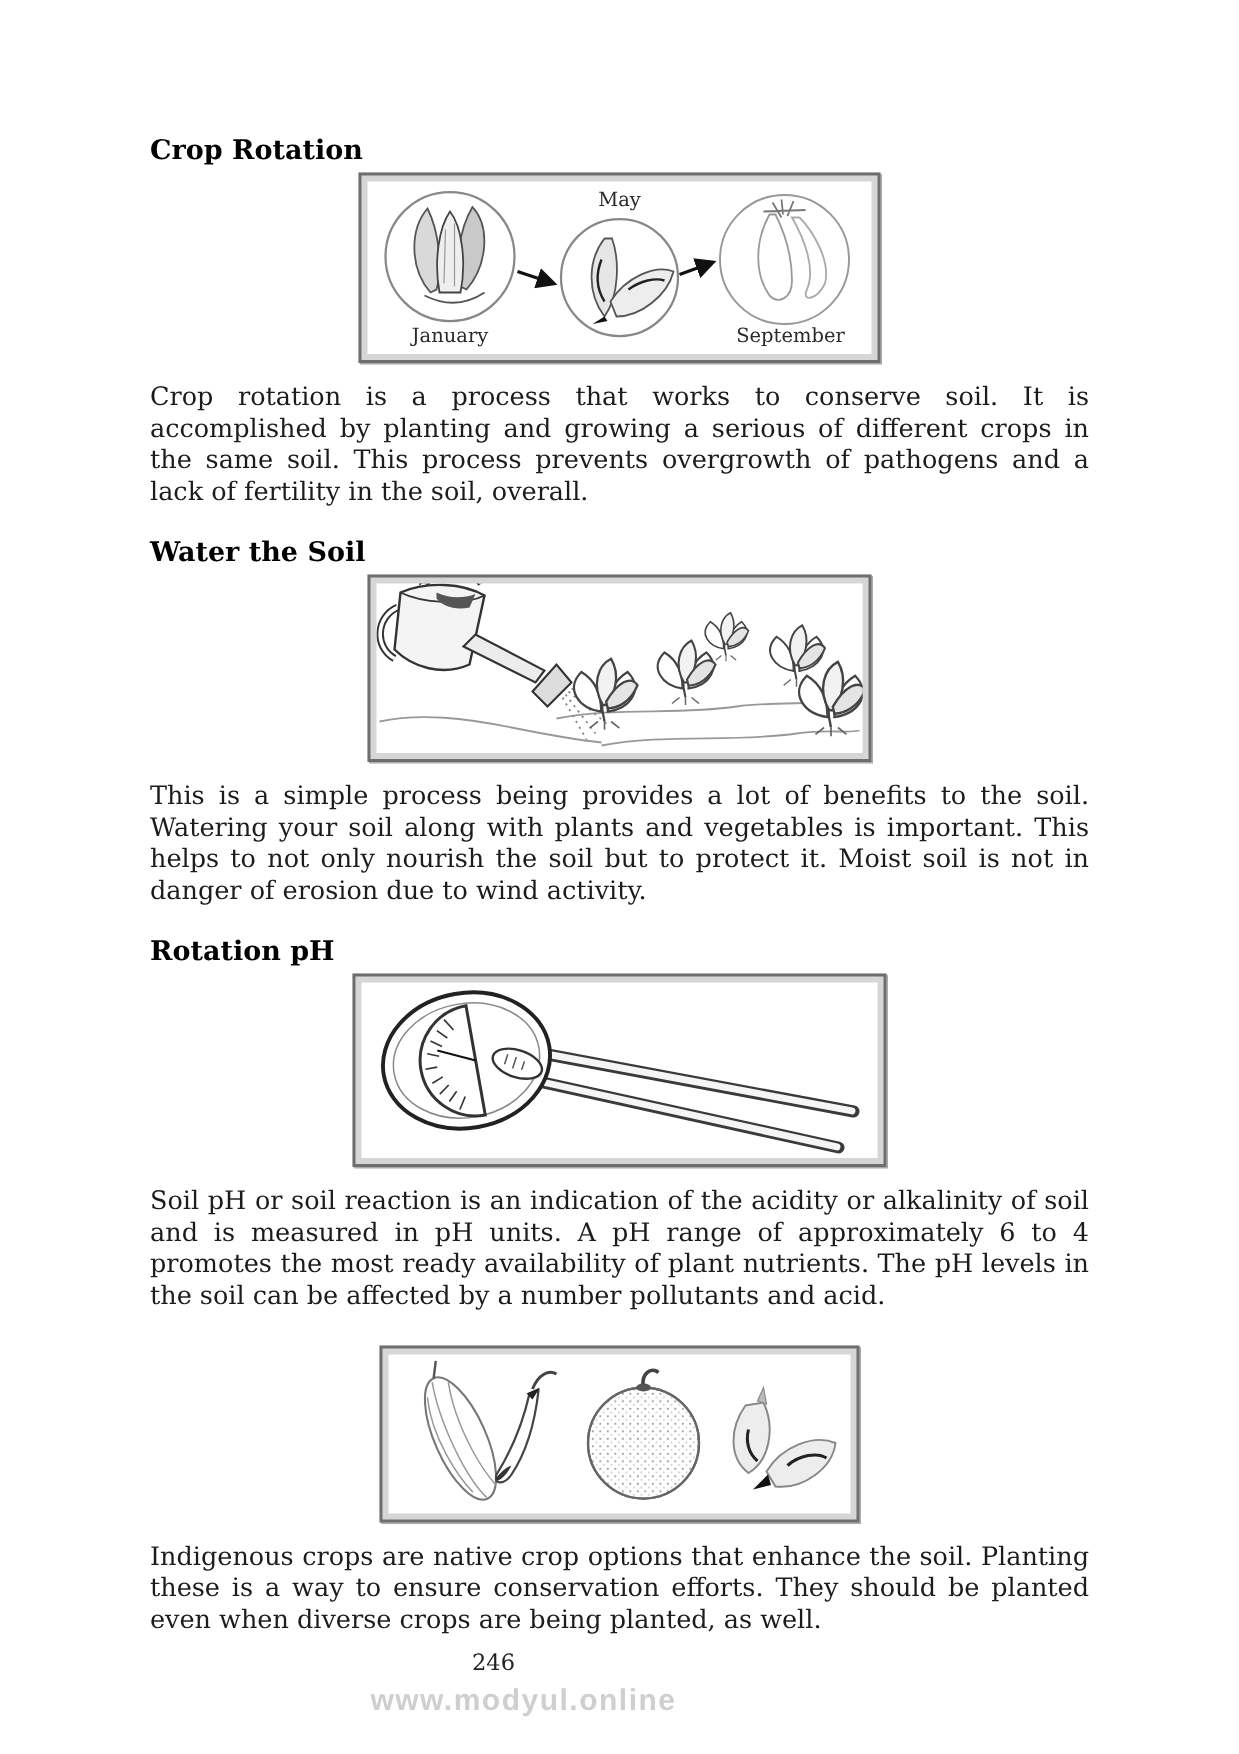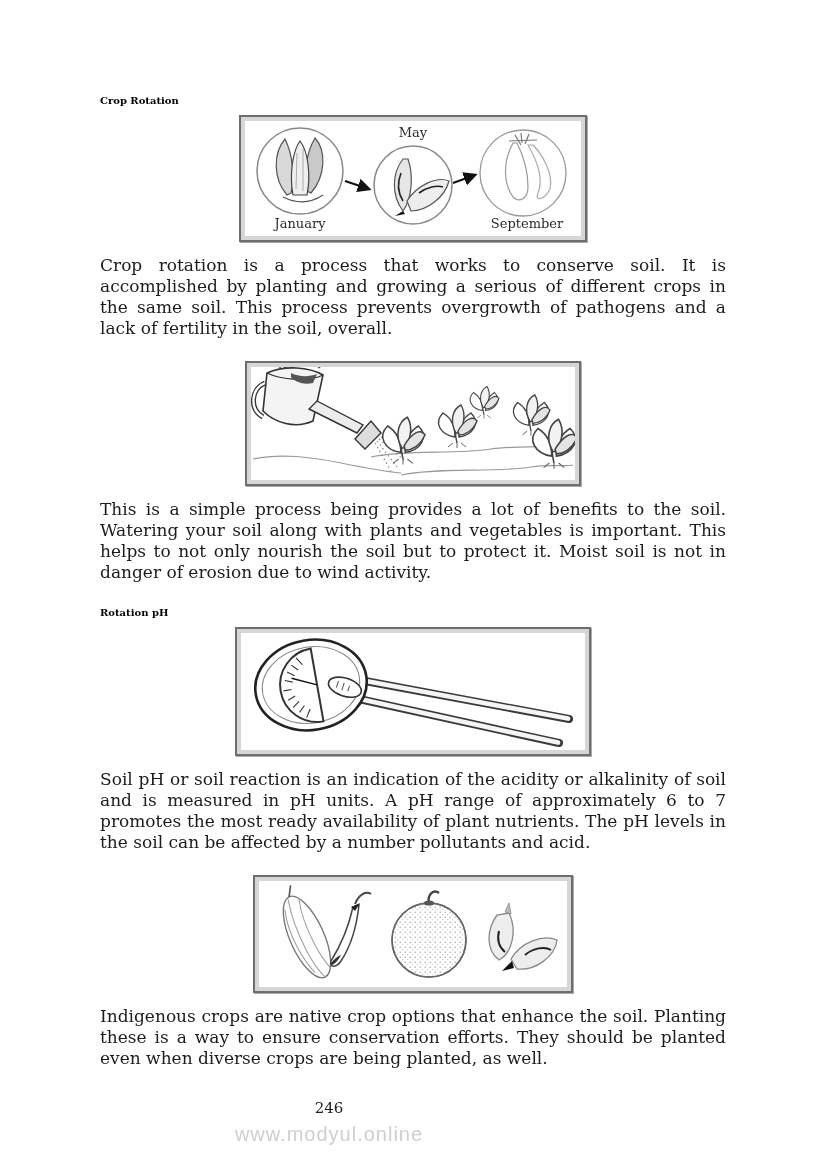--- a/index.html
+++ b/index.html
@@ -6,42 +6,42 @@
   body {
     width: 826px; height: 1169px;
     background: #ffffff;
     font-family: "DejaVu Serif", serif;
     color: #1c1c1c;
     overflow: hidden;
     position: relative;
   }
   .content { padding: 93px 100px 0 100px; width: 626px; }
   .section-heading {
-    font-size: 10px; font-weight: bold; color: #000;
+    font-size: 18px; font-weight: bold; color: #000;
     margin: 0 0 6px 0; line-height: 16px;
   }
   .section-para {
     font-size: 17px; line-height: 21px;
     text-align: justify; margin: 13px 0 0 0;
   }
   .figure-frame {
     border: 2px solid #6e6e6e;
     background: #d6d6d6;
     padding: 4px;
     margin: 0 auto;
     box-shadow: 1px 1px 0 #aaa;
   }
   .figure-inner { background: #ffffff; display: block; }
   .figure-inner svg { display: block; }
   .sec { margin-bottom: 22px; }
   .footer { position: absolute; left: 0; width: 658px; text-align: center; }
   .page-number { top: 1099px; font-size: 15px; color: #222; font-family: "DejaVu Serif", serif; }
   .watermark {
     top: 1123px; font-size: 20px; color: #cfcfcf;
-    font-family: "Liberation Sans", sans-serif; letter-spacing: 1px; font-weight: 400;
+    font-family: "Liberation Sans", sans-serif; letter-spacing: 1px; font-weight: 700; margin-left: 20px;
   }
   svg text { font-family: "DejaVu Serif", serif; fill: #2a2a2a; }
 </style>
 </head>
 <body>
 
 <div class="content">
 
   <div class="sec">
     <div class="section-heading">Crop Rotation</div>
@@ -85,20 +85,21 @@
             <path d="M264,20 L292,19 M270,14 L276,24 M284,13 L280,23 M276,12 L277,22" stroke="#777" fill="none"></path>
           </g>
           <text x="282" y="107" font-size="13" text-anchor="middle">September</text>
         </svg>
       </span>
     </div>
     <p class="section-para">Crop rotation is a process that works to conserve soil. It is accomplished by planting and growing a serious of different crops in the same soil. This process prevents overgrowth of pathogens and a lack of fertility in the soil, overall.</p>
   </div>
 
   <div class="sec">
+    <div class="section-heading">Water the Soil</div>
     <div class="figure-frame" style="width:324px;">
       <span class="figure-inner">
         <svg width="324" height="113" viewBox="0 0 324 113">
           <defs>
             <g id="plantdef">
               <path d="M0,0 C-2,-8 -2,-16 0,-22" stroke="#444" stroke-width="1.4" fill="none"></path>
               <path d="M-2,-6 C-16,-8 -24,-20 -14,-30 C-4,-24 -2,-14 -2,-6 Z" fill="#fff" stroke="#444" stroke-width="1.4"></path>
               <path d="M2,-6 C16,-8 24,-20 14,-30 C4,-24 2,-14 2,-6 Z" fill="#fff" stroke="#444" stroke-width="1.4"></path>
               <path d="M-1,-10 C-8,-22 -4,-34 4,-38 C10,-28 6,-16 1,-10 Z" fill="#f2f2f2" stroke="#444" stroke-width="1.4"></path>
               <path d="M1,-12 C8,-24 16,-28 20,-22 C16,-12 8,-8 2,-8 Z" fill="#e4e4e4" stroke="#444" stroke-width="1.4"></path>
@@ -175,21 +176,21 @@
             <line x1="76" y1="53" x2="52" y2="42" stroke="#111" stroke-width="1.4"></line>
 
             <g transform="rotate(-62 103 60)">
               <ellipse cx="103" cy="60" rx="9" ry="17" fill="#fff" stroke="#333" stroke-width="1.6"></ellipse>
               <path d="M100,52 L107,52 M99,58 L107,58 M100,64 L106,64" stroke="#555" stroke-width="1"></path>
             </g>
           </g>
         </svg>
       </span>
     </div>
-    <p class="section-para">Soil pH or soil reaction is an indication of the acidity or alkalinity of soil and is measured in pH units. A pH range of approximately 6 to 7 promotes the most ready availability of plant nutrients. The pH levels in the soil can be affected by a number pollutants and acid.</p>
+    <p class="section-para">Soil pH or soil reaction is an indication of the acidity or alkalinity of soil and is measured in pH units. A pH range of approximately 6 to 4 promotes the most ready availability of plant nutrients. The pH levels in the soil can be affected by a number pollutants and acid.</p>
   </div>
 
   <div class="sec">
     <div class="figure-frame" style="width:308px;">
       <span class="figure-inner">
         <svg width="308" height="106" viewBox="0 0 308 106">
           <defs>
             <pattern id="stip" width="5" height="5" patternUnits="userSpaceOnUse">
               <circle cx="1.2" cy="1.2" r="0.7" fill="#9a9a9a"></circle>
               <circle cx="3.6" cy="3.6" r="0.6" fill="#c4c4c4"></circle>

